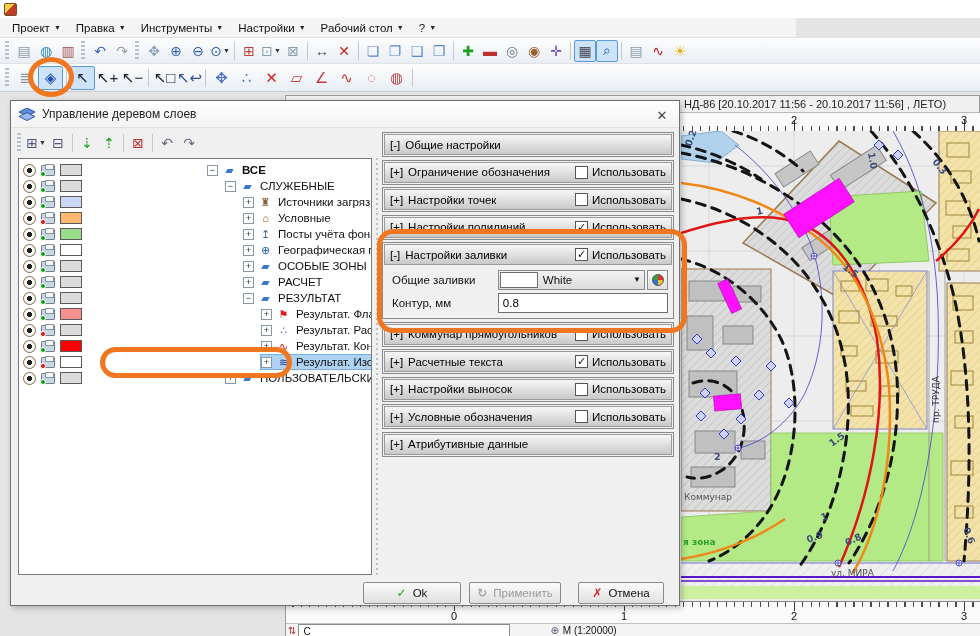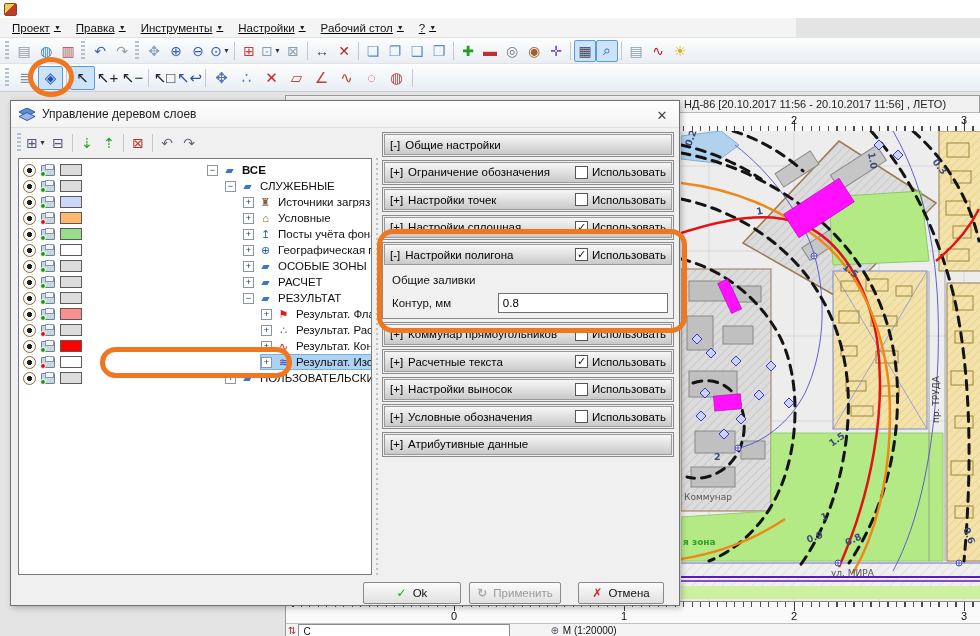--- a/index.html
+++ b/index.html
@@ -4,21 +4,21 @@
 <style>
   * { margin:0; padding:0; box-sizing:border-box; }
   html,body { width:980px; height:636px; overflow:hidden; }
   body { font-family:"Liberation Sans","DejaVu Sans",sans-serif; background:#e4e4e4; position:relative; }
 
   
   #titlebar { position:absolute; left:0; top:0; width:980px; height:18px; background:#ffffff; display:flex; align-items:center; padding-left:4px; gap:6px; }
   #app-icon { width:13px; height:13px; background:linear-gradient(135deg,#f2d04a 0 45%,#c23a28 45% 100%); border:1px solid #7a4a20; border-radius:2px; }
   #window-title { font-size:11.5px; color:#5a5a5a; white-space:nowrap; }
 
-  #menubar { position:absolute; left:0; top:18px; width:796px; height:20px; background:#f4f4f4; border-bottom:1px solid #e0e0e0; display:flex; align-items:center; padding-left:6px;text-decoration:underline; }
+  #menubar { position:absolute; left:0; top:18px; width:796px; height:20px; background:#f4f4f4; border-bottom:1px solid #e0e0e0; display:flex; align-items:center; padding-left:6px; }
   .mitem { display:flex; align-items:center; gap:4px; padding:2px 9px 2px 6px; font-size:11.5px; color:#111; }
   .mcaret { font-size:7px; color:#222; }
 
   .toolbar { position:absolute; left:0; width:980px; background:linear-gradient(#fdfdfd,#e9eef4); display:flex; align-items:center; padding:0 3px; }
   #tb1 { top:38px; height:26px; border-bottom:1px solid #e2e2e2; }
   #tb2 { top:64px; height:28px; border-bottom:1px solid #c9ccd2; }
   .tbtn { width:22px; height:22px; display:flex; align-items:center; justify-content:center; border:1px solid transparent; border-radius:2px; font-size:14px; color:#4a6aaa; cursor:default; }
   #tb2 .tbtn { width:25px; height:24px; font-size:15px; }
   .tbtn.pressed { background:#cde3f8; border-color:#5a9adc; }
   .tbtn .dd { font-size:7px; color:#333; margin-left:1px; }
@@ -725,39 +725,49 @@
         <span>Настройки точек</span>
         <span class="sec-use">
             <span class="cb"></span>
             <span>Использовать</span>
           </span>
       </div>
     </div>
     <div class="sec">
       <div class="sec-h">
         <span class="sec-exp">[+]</span>
-        <span>Настройки сплошная</span>
+        <span>Настройки полилиний</span>
         <span class="sec-use">
             <span class="cb">✓</span>
             <span>Использовать</span>
           </span>
       </div>
     </div>
     <div class="sec">
       <div class="sec-h">
         <span class="sec-exp">[-]</span>
-        <span>Настройки полигона</span>
+        <span>Настройки заливки</span>
         <span class="sec-use">
             <span class="cb">✓</span>
             <span>Использовать</span>
           </span>
       </div>
       <div class="sec-body">
         <div class="frow">
           <span class="flbl">Общие заливки</span>
+          <div class="fctl">
+            <div class="color-combo">
+              <span class="color-sw"></span>
+              <span class="color-name">White</span>
+              <span class="color-dd">▼</span>
+            </div>
+            <div class="palette-btn">
+                <span class="palette-ico"></span>
+              </div>
+          </div>
         </div>
         <div class="frow">
           <span class="flbl">Контур, мм</span>
           <div class="fctl">
               <div class="text-input">
                 <span>0.8</span>
               </div>
             </div>
         </div>
       </div>

